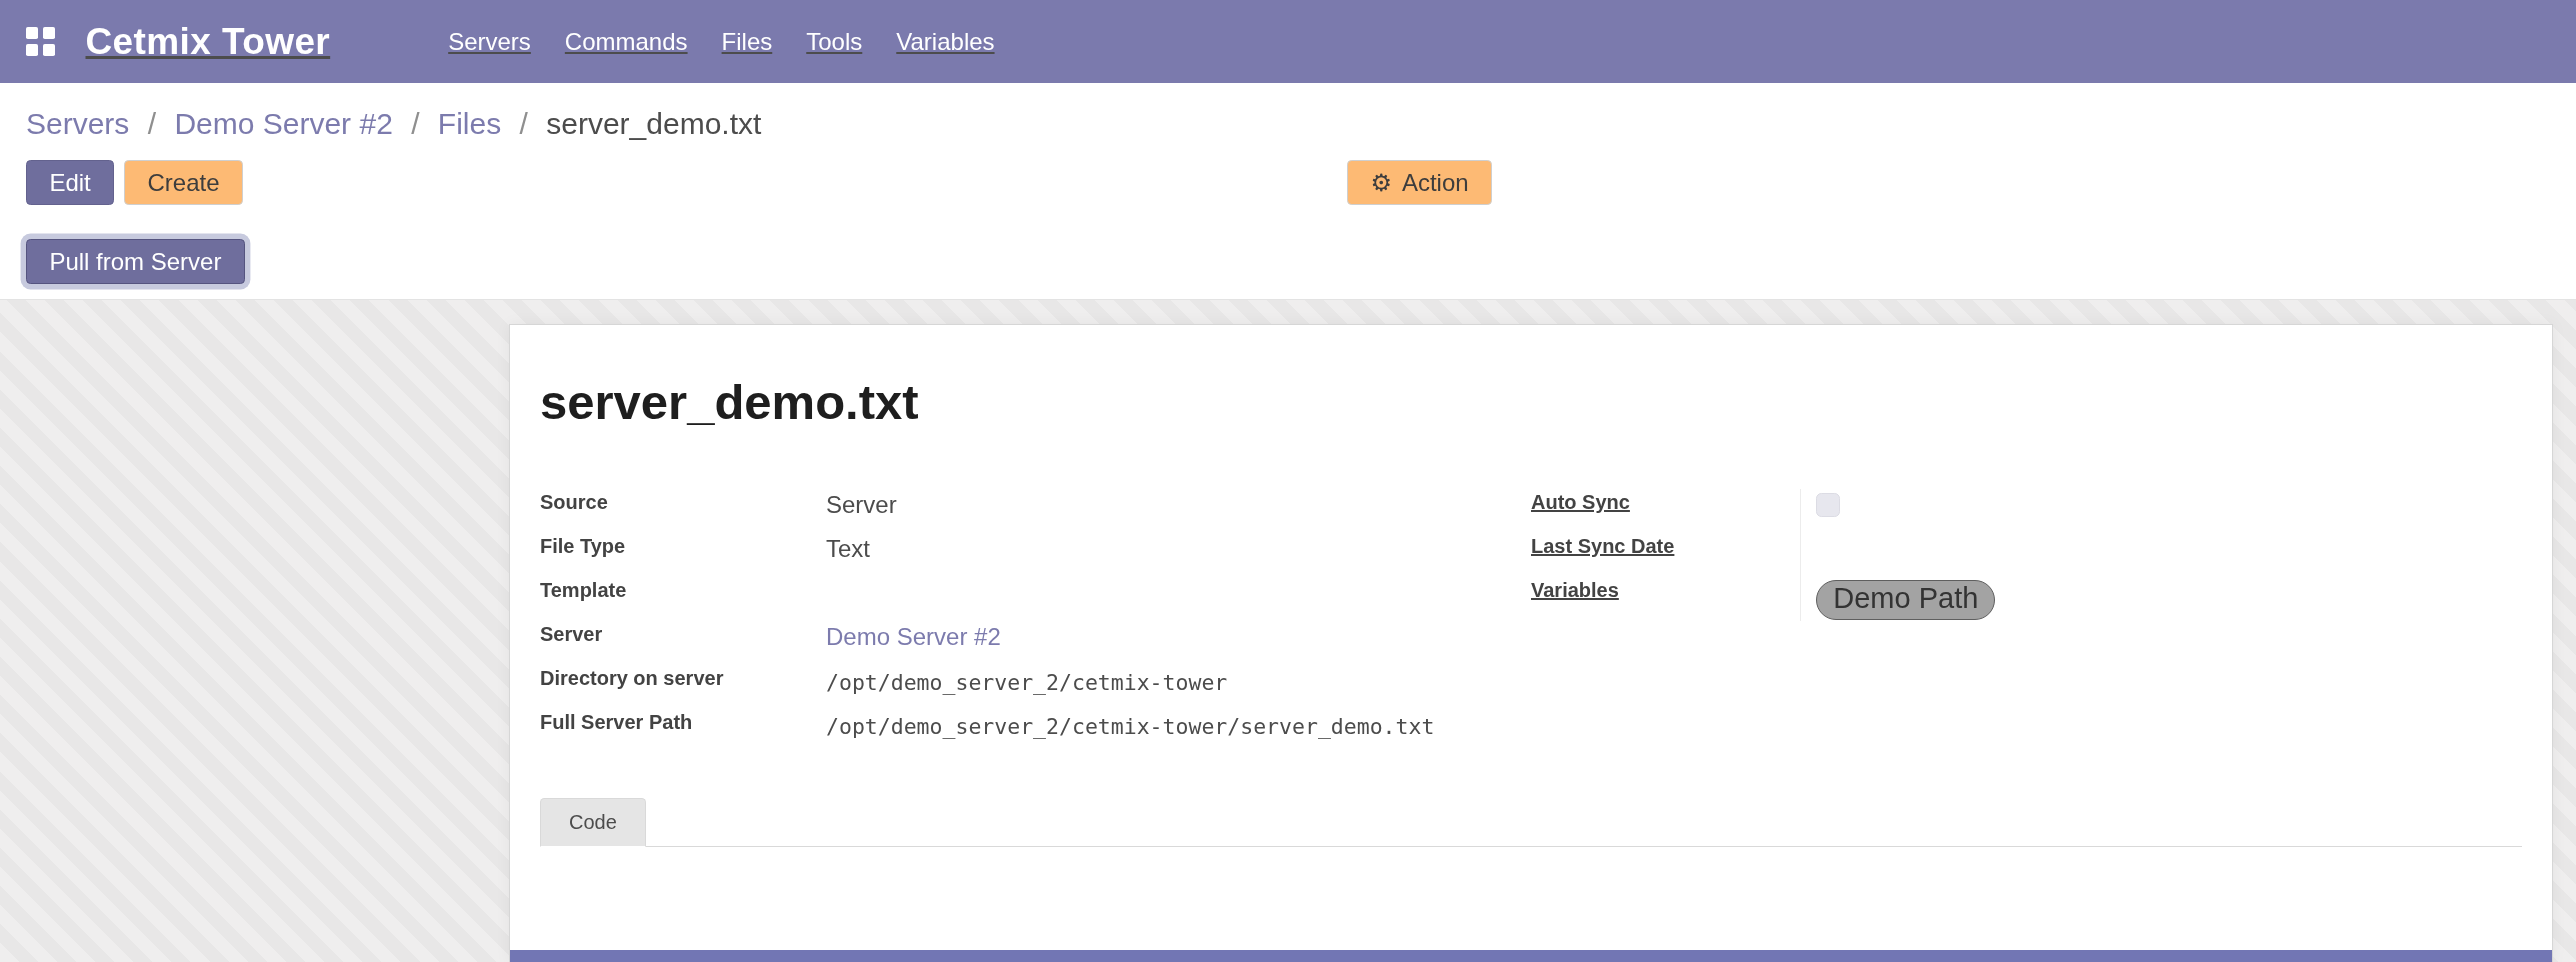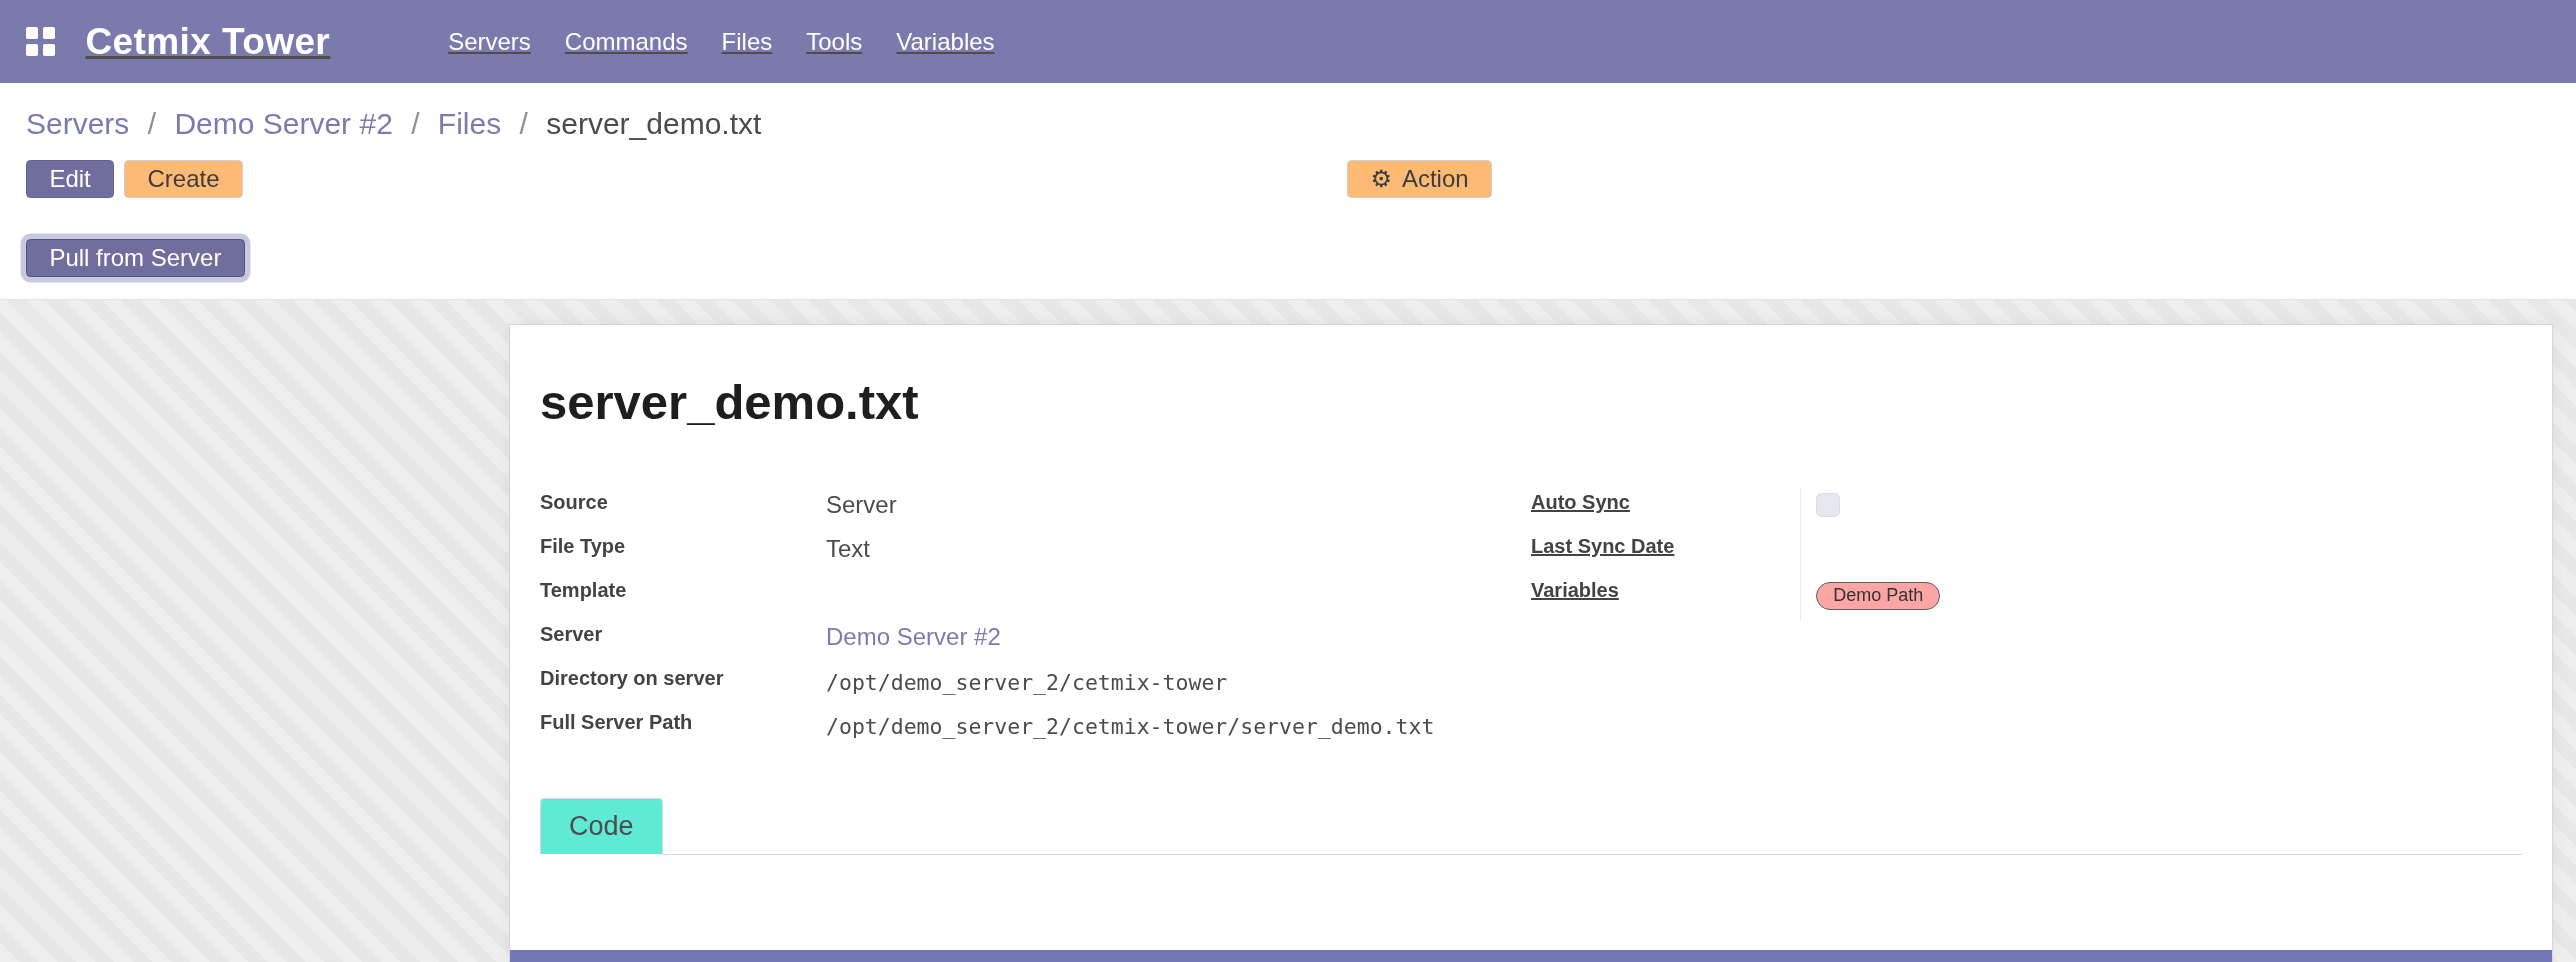--- a/index.html
+++ b/index.html
@@ -29,21 +29,21 @@
 
   
   .control-panel { background: #ffffff; height: 216px; padding: 0 26px; position: relative; }
   .breadcrumb { padding-top: 24px; font-size: 30px; white-space: nowrap; }
   .bc-link { color: #7c7bad; cursor: pointer; text-decoration: none; }
   .bc-sep { color: #8f8f8f; margin: 0 10px; }
   .bc-current { color: #4c4c4c; }
 
   .btn-row { margin-top: 19px; display: flex; gap: 10px; position: relative; height: 51px; }
   .btn {
-    height: 38px; padding: 0 22.4px; font-size: 24px; font-family: inherit;
+    height: 45px; padding: 0 22.4px; font-size: 24px; font-family: inherit;
     border-radius: 4.5px; border: 0.9px solid transparent; cursor: pointer;
     display: inline-flex; align-items: center; line-height: 1; white-space: nowrap;
   }
   .btn-primary { background: #6f6e9d; border-color: #63628e; color: #ffffff; }
   .btn-default { background: #fdba74; border-color: #cfcfcf; color: #3d3d3d; }
   .action-btn { position: absolute; left: 1321px; top: 0; }
   .gear-icon { font-size: 24px; margin-right: 10px; color: #3d3d3d; }
 
   .btn-row2 { margin-top: 28px; }
   .pull-btn { box-shadow: 0 0 0 5.4px #c7cade; border-color: #55547f; }
@@ -71,28 +71,28 @@
   .group-right .field-value {
     border-left: 0.9px solid #ececec; padding-left: 15.3px; min-height: 44px; flex: none; width: 503px;
   }
 
   .checkbox {
     width: 24px; height: 24px; background: #e7e7ee;
     border: 0.9px solid #dcdce4; border-radius: 5.4px; margin-top: 2.7px;
   }
   .tag-pill {
     display: inline-block; border: 1.8px solid #5f5f5f; border-radius: 897px;
-    padding: 1.8px 16px 3.6px; font-size: 18px; color: #333333; background: #fca5a5; margin-top: 0.9px;
+    padding: 1.8px 16px 3.6px; font-size: 29px; color: #333333; background: #a3a3a3; margin-top: 0.9px;
   }
 
   .tabs { margin-top: 45px; border-bottom: 0.9px solid #d9d9d9; }
   .tab {
-    display: inline-block; padding: 11.7px 28px 12.6px; font-size: 27px; color: #4c4c4c;
+    display: inline-block; padding: 11.7px 28px 12.6px; font-size: 20px; color: #4c4c4c;
     border: 0.9px solid #d9d9d9; border-bottom: 0.9px solid #ffffff; margin-bottom: -0.9px;
-    border-top-left-radius: 4.5px; border-top-right-radius: 4.5px; background: #5eead4; cursor: pointer;
+    border-top-left-radius: 4.5px; border-top-right-radius: 4.5px; background: #e5e5e5; cursor: pointer;
   }
   .code-strip { position: absolute; left: 0; right: 0; bottom: 0; height: 12.6px; background: #7276b4; }
 </style>
 </head>
 <body>
 
 <div class="navbar">
   <div class="apps-icon">
     <span></span>
       <span></span>

